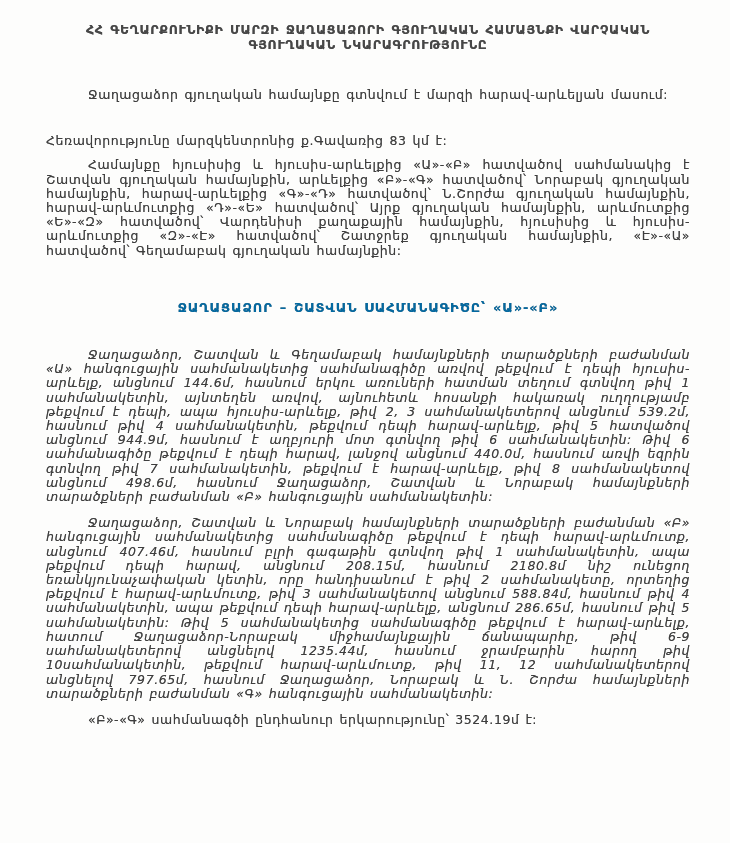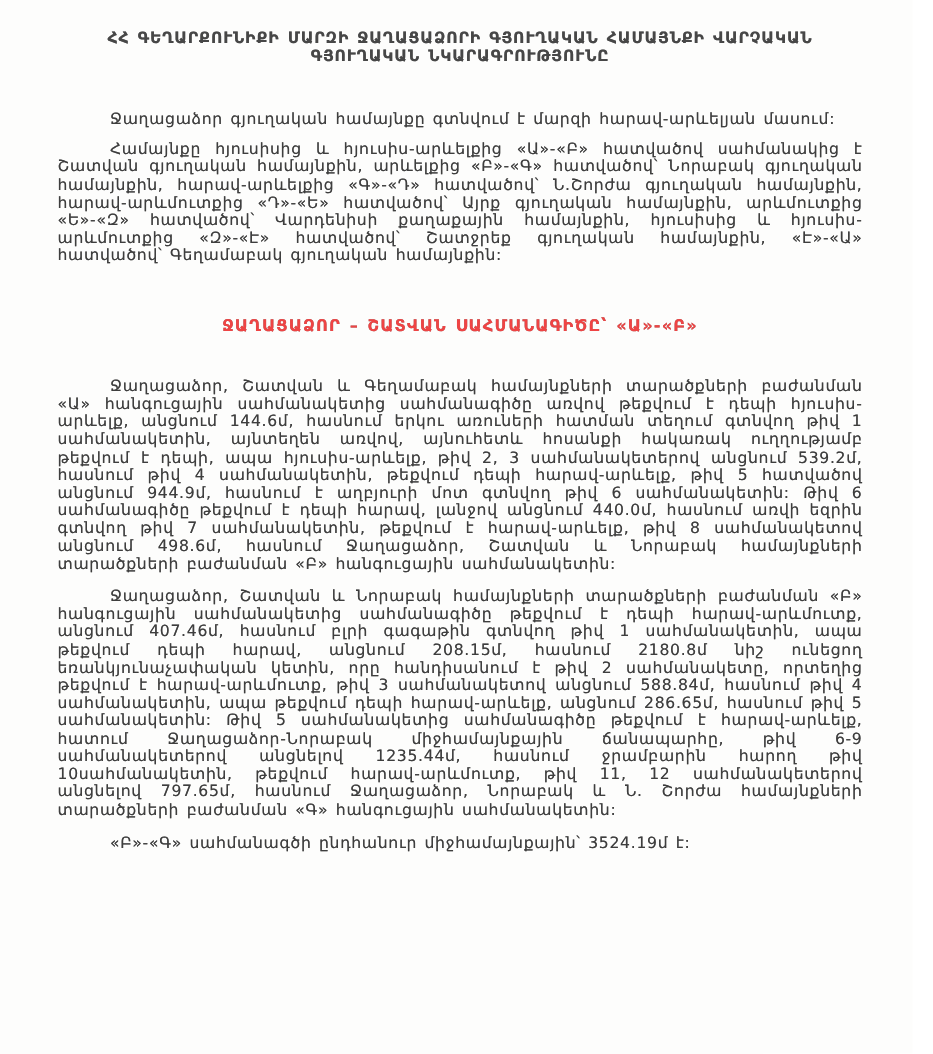--- a/index.html
+++ b/index.html
@@ -43,51 +43,53 @@
     text-indent: 42px;
   }
   .neighbors {
     margin-bottom: 43px;
   }
   .section-heading {
     text-align: center;
     font-weight: bold;
     font-size: 13px;
     letter-spacing: 0.9px;
-    color: #ef4444;
+    color: #0369a1;
     margin: 0 0 33px 0;
   }
   .section-body {
     margin-bottom: 12px;
+    font-style: italic;
   }
   .total-line {
     text-indent: 42px;
     margin: 0 0 30px 0;
     text-align: left;
   }
 </style>
 </head>
 <body>
 
 <div class="page">
 
   <div class="doc-title">
     <div>ՀՀ ԳԵՂԱՐՔՈՒՆԻՔԻ ՄԱՐԶԻ ՋԱՂԱՑԱՁՈՐԻ ԳՅՈՒՂԱԿԱՆ ՀԱՄԱՅՆՔԻ ՎԱՐՉԱԿԱՆ</div>
     <div>ԳՅՈՒՂԱԿԱՆ ՆԿԱՐԱԳՐՈՒԹՅՈՒՆԸ</div>
   </div>
 
   <p class="para">
     <span class="line indent">Ջաղացաձոր գյուղական համայնքը  գտնվում է մարզի հարավ-արևելյան մասում:</span>
+    <span class="line">Հեռավորությունը մարզկենտրոնից ք.Գավառից  83 կմ է:</span>
   </p>
 
   <p class="para indent neighbors">Համայնքը հյուսիսից և հյուսիս-արևելքից «Ա»-«Բ» հատվածով սահմանակից է Շատվան գյուղական համայնքին, արևելքից «Բ»-«Գ» հատվածով՝ Նորաբակ գյուղական համայնքին, հարավ-արևելքից «Գ»-«Դ» հատվածով՝ Ն.Շորժա գյուղական համայնքին, հարավ-արևմուտքից «Դ»-«Ե» հատվածով՝ Այրք գյուղական համայնքին, արևմուտքից «Ե»-«Զ» հատվածով՝ Վարդենիսի քաղաքային համայնքին, հյուսիսից և հյուսիս-արևմուտքից «Զ»-«Է» հատվածով՝ Շատջրեք գյուղական համայնքին, «Է»-«Ա» հատվածով՝ Գեղամաբակ գյուղական համայնքին:</p>
 
   <div class="section-heading">ՋԱՂԱՑԱՁՈՐ – ՇԱՏՎԱՆ ՍԱՀՄԱՆԱԳԻԾԸ՝ «Ա»-«Բ»</div>
 
   <p class="para indent section-body">Ջաղացաձոր, Շատվան և Գեղամաբակ համայնքների տարածքների բաժանման «Ա» հանգուցային սահմանակետից սահմանագիծը առվով թեքվում է դեպի հյուսիս-արևելք, անցնում 144.6մ, հասնում երկու առուների հատման տեղում գտնվող թիվ 1 սահմանակետին, այնտեղեն առվով, այնուհետև հոսանքի հակառակ ուղղությամբ թեքվում է դեպի, ապա հյուսիս-արևելք, թիվ 2, 3 սահմանակետերով անցնում 539.2մ, հասնում թիվ 4 սահմանակետին, թեքվում դեպի հարավ-արևելք, թիվ 5 հատվածով անցնում 944.9մ, հասնում է աղբյուրի մոտ գտնվող թիվ 6 սահմանակետին: Թիվ 6 սահմանագիծը թեքվում է դեպի հարավ, լանջով անցնում 440.0մ, հասնում առվի եզրին գտնվող թիվ 7 սահմանակետին, թեքվում է հարավ-արևելք, թիվ 8 սահմանակետով անցնում 498.6մ, հասնում Ջաղացաձոր, Շատվան և Նորաբակ համայնքների տարածքների բաժանման «Բ» հանգուցային սահմանակետին:</p>
 
 
 
   <p class="para indent section-body">Ջաղացաձոր, Շատվան և Նորաբակ համայնքների տարածքների բաժանման «Բ» հանգուցային սահմանակետից սահմանագիծը թեքվում է դեպի հարավ-արևմուտք, անցնում 407.46մ, հասնում բլրի գագաթին գտնվող թիվ 1 սահմանակետին, ապա թեքվում դեպի հարավ, անցնում 208.15մ, հասնում 2180.8մ նիշ ունեցող եռանկյունաչափական կետին, որը հանդիսանում է թիվ 2 սահմանակետը, որտեղից թեքվում է հարավ-արևմուտք, թիվ 3 սահմանակետով անցնում 588.84մ, հասնում թիվ 4 սահմանակետին, ապա թեքվում դեպի հարավ-արևելք, անցնում 286.65մ, հասնում թիվ 5 սահմանակետին: Թիվ 5 սահմանակետից սահմանագիծը թեքվում է հարավ-արևելք, հատում Ջաղացաձոր-Նորաբակ միջհամայնքային ճանապարհը, թիվ 6-9 սահմանակետերով անցնելով 1235.44մ, հասնում ջրամբարին հարող թիվ 10սահմանակետին, թեքվում հարավ-արևմուտք, թիվ 11, 12 սահմանակետերով անցնելով 797.65մ, հասնում Ջաղացաձոր, Նորաբակ և Ն. Շորժա համայնքների տարածքների բաժանման «Գ» հանգուցային սահմանակետին:</p>
 
-  <p class="para total-line">«Բ»-«Գ» սահմանագծի ընդհանուր միջհամայնքային՝  3524.19մ է:</p>
+  <p class="para total-line">«Բ»-«Գ» սահմանագծի ընդհանուր երկարությունը՝  3524.19մ է:</p>
 
 </div>
 
 </body></html>

